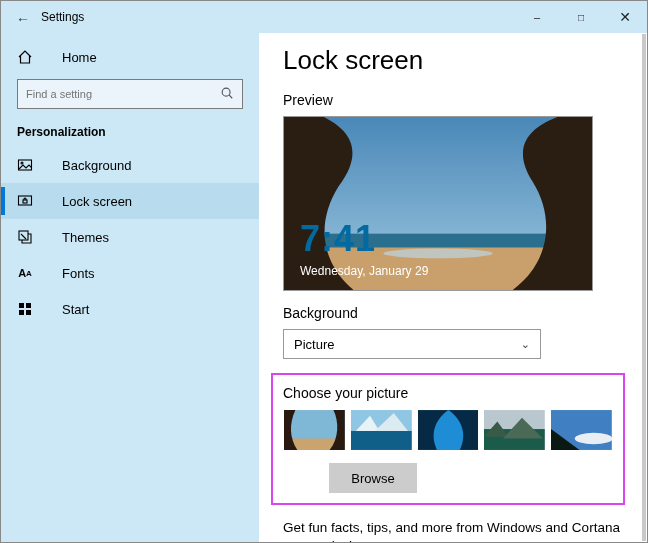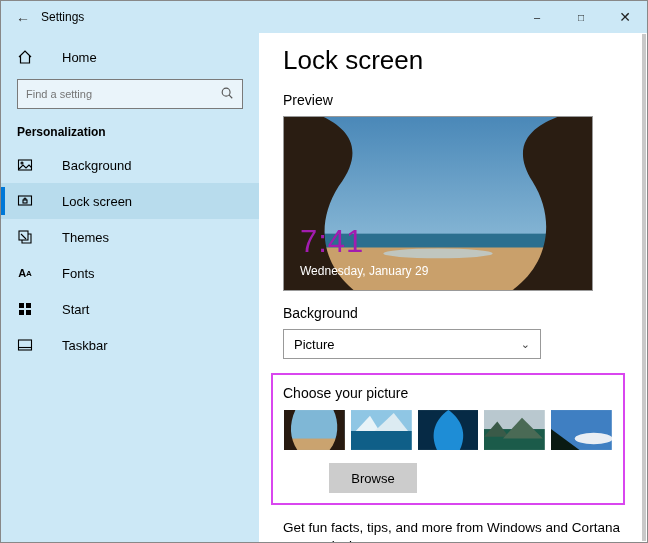--- a/index.html
+++ b/index.html
@@ -26,21 +26,21 @@
   .searchbox { display: flex; align-items: center; border: 1px solid #7a7a7a; background: #eaf4fa; height: 30px; padding: 0 8px; }
   .searchbox input { flex: 1; border: none; background: transparent; outline: none; font-size: 11px; color: #555; }
   .searchbox .sicon { color: #555; font-size: 13px; }
 
   
   .main { flex: 1; padding: 6px 26px 0 24px; overflow-y: auto; position: relative; }
   .main h1 { font-weight: 400; font-size: 26px; margin: 6px 0 16px; }
   .sect-label { font-size: 14px; margin: 6px 0 8px; }
   .preview { width: 310px; height: 175px; border: 1px solid #999; position: relative; overflow: hidden; }
   .preview svg { width: 100%; height: 100%; display: block; }
-  .preview .clock { position: absolute; left: 16px; bottom: 30px; color: #a21caf; font-size: 31px; font-weight: 400; letter-spacing: 1px; }
+  .preview .clock { position: absolute; left: 16px; bottom: 30px; color: #0369a1; font-size: 36px; font-weight: 700; letter-spacing: 1px; }
   .preview .date { position: absolute; left: 16px; bottom: 12px; color: #fff; font-size: 12px; }
 
   .selectbox { width: 258px; height: 30px; border: 1px solid #999; display: flex; align-items: center; padding: 0 10px; font-size: 13px; justify-content: space-between; margin-bottom: 14px; background:#fff; }
   .selectbox .chev { font-size: 11px; color: #444; }
 
   .highlight { border: 2px solid #d946ef; padding: 10px 10px 10px 10px; margin-left: -12px; margin-right: -4px; }
   .thumbs { display: flex; gap: 4px; margin: 6px 0 12px; }
   .thumb { width: 64px; height: 42px; border: 1px solid #fff; }
   .thumb svg { width:100%; height:100%; display:block; }
   .browse { width: 88px; height: 30px; background: #ccc; border: none; font-size: 13px; text-align: center; display:flex; align-items:center; justify-content:center;margin-left:46px; }
@@ -132,29 +132,20 @@
           <svg viewBox="0 0 16 16" fill="#000">
               <rect x="2" y="2" width="5" height="5"></rect>
               <rect x="9" y="2" width="5" height="5"></rect>
               <rect x="2" y="9" width="5" height="5"></rect>
               <rect x="9" y="9" width="5" height="5"></rect>
             </svg>
         </span>
         <span>Start</span>
       </div>
 
-      <div class="side-row">
-        <span class="ic">
-          <svg viewBox="0 0 16 16" stroke="#000" fill="none" stroke-width="1.1">
-              <rect x="1.5" y="3" width="13" height="10"></rect>
-              <line x1="1.5" y1="10.5" x2="14.5" y2="10.5"></line>
-            </svg>
-        </span>
-        <span>Taskbar</span>
-      </div>
     </div>
 
     <div class="main">
       <h1>Lock screen</h1>
 
       <div class="sect-label">Preview</div>
       <div class="preview">
         <svg viewBox="0 0 310 175" preserveAspectRatio="none">
           <defs>
             <linearGradient id="sky" x1="0" y1="0" x2="0" y2="1">

